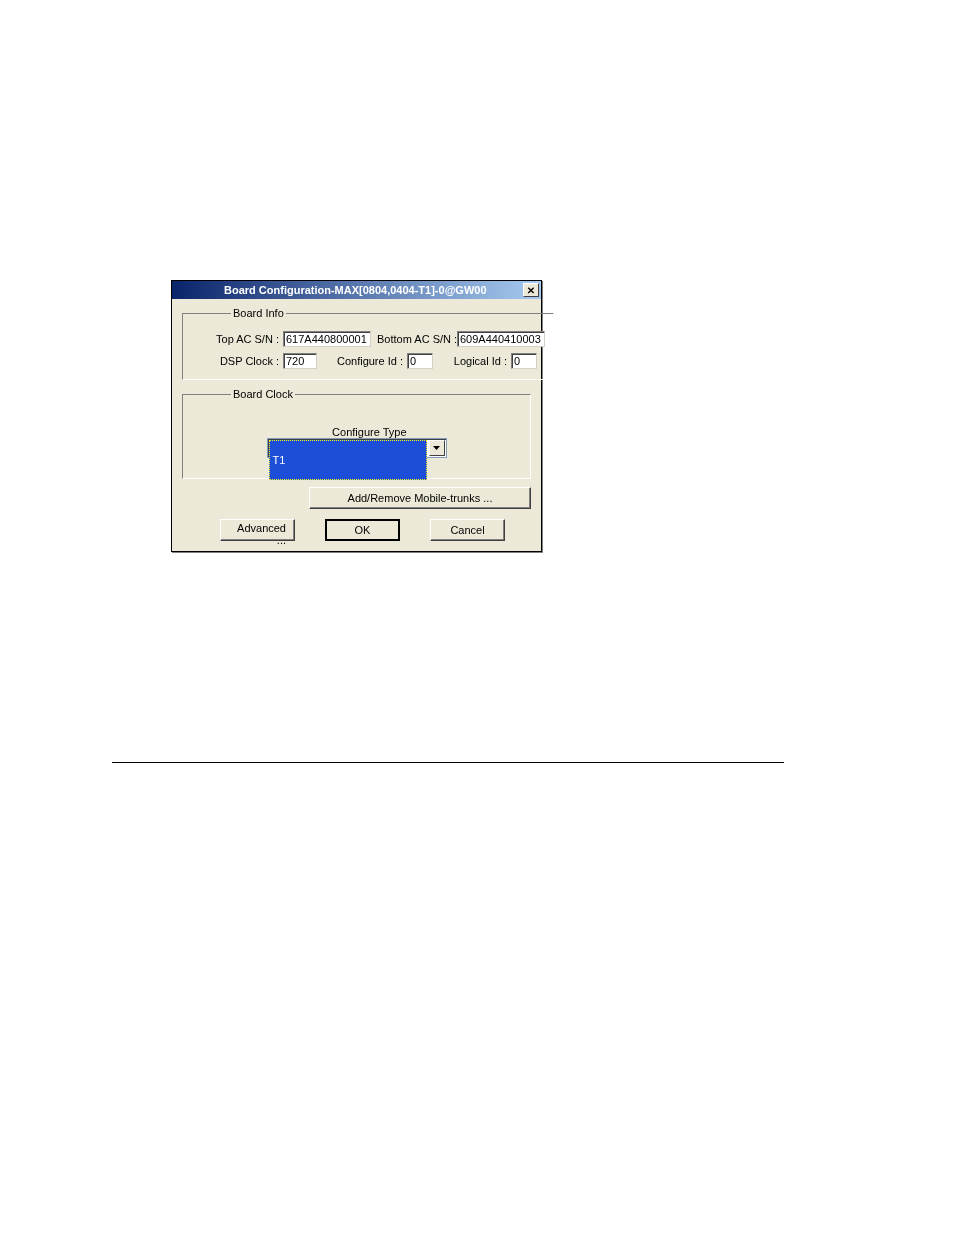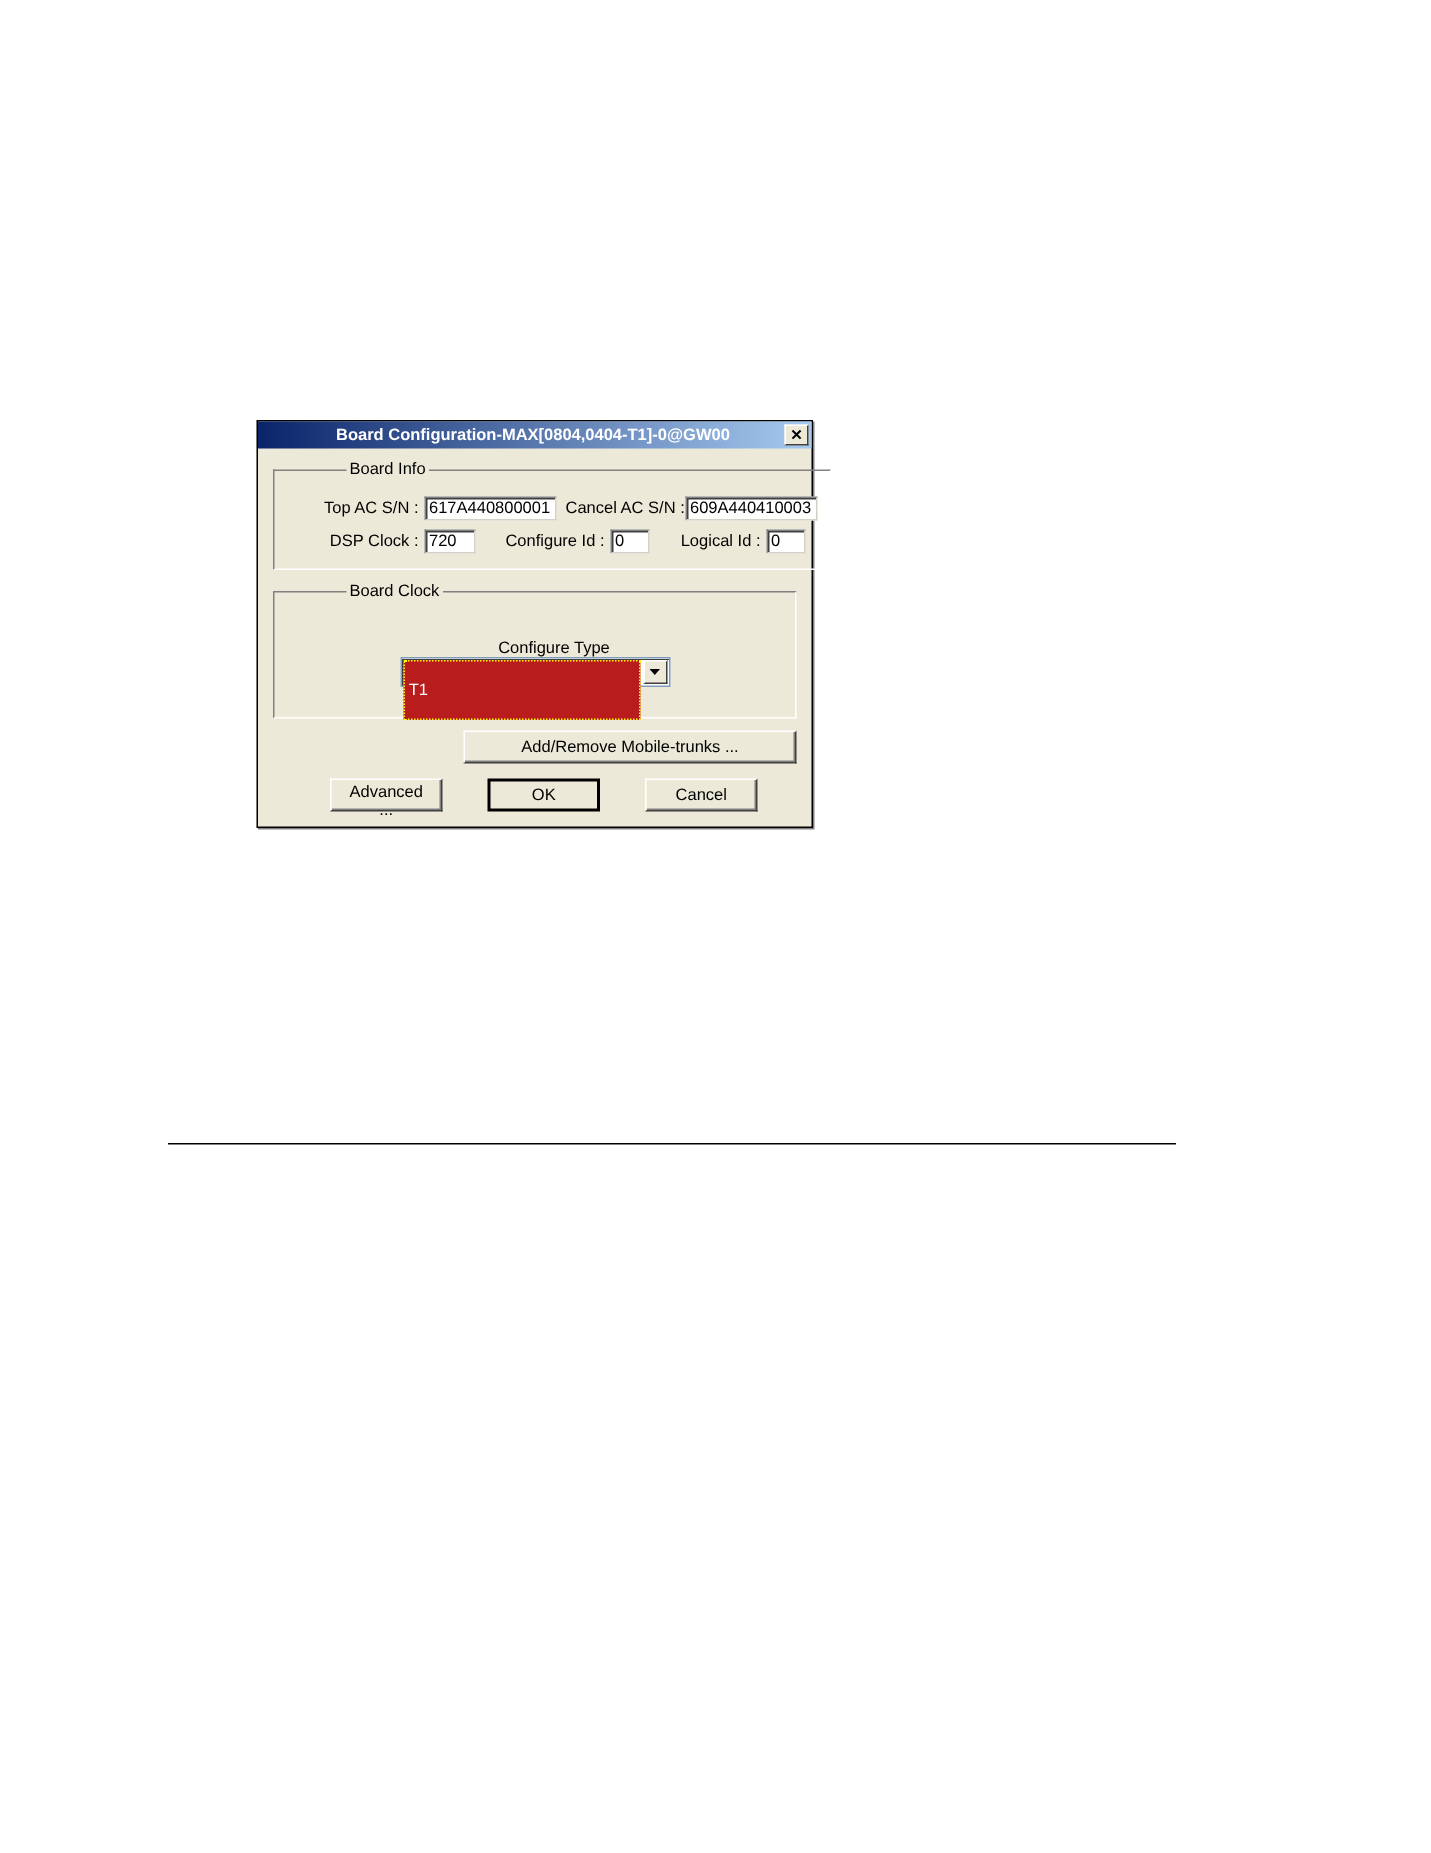--- a/index.html
+++ b/index.html
@@ -100,21 +100,21 @@
     .select-wrap {
       display: flex;
       height: 20px;
       border: 1px solid #7f9db9;
       box-shadow: inset 1px 1px 0 #404040;
       background: #ffffff;
       width: 180px;
     }
     .select-value {
       flex: 1;
-      background: #b91c1c;
+      background: #1d4ed8;
       color: #ffffff;
       padding: 19px 3px;
       margin: 1px;
       font-size: 11px;
       display: flex;
       align-items: center;
       border: 1px dotted #ffff00;
     }
     .select-arrow {
       width: 16px;
@@ -186,21 +186,21 @@
   </div>
   <div class="content">
 
     <fieldset>
       <legend>Board Info</legend>
 
 
       <div class="row">
         <span class="label-cell" style="width:92px;">Top AC S/N :</span>
         <input class="field-input" style="width: 88px;" readonly="" value="617A440800001">
-        <span class="label-cell" style="width:86px; padding-left:6px;">Cancel AC S/N :</span>
+        <span class="label-cell" style="width:86px; padding-left:6px;">Bottom AC S/N :</span>
         <input class="field-input" style="width: 88px;" readonly="" value="609A440410003">
       </div>
 
       <div class="row">
         <span class="label-cell" style="width:92px;">DSP Clock :</span>
         <input class="field-input" style="width: 34px;" readonly="" value="720">
         <span class="label-cell" style="width:90px;">Configure Id :</span>
         <input class="field-input" style="width: 26px;" readonly="" value="0">
         <span class="label-cell" style="width:78px;">Logical Id :</span>
         <input class="field-input" style="width: 26px;" readonly="" value="0">
@@ -220,21 +220,21 @@
           </div>
         </div>
       </div>
     </fieldset>
 
     <div class="wide-row">
       <button class="btn btn-wide">Add/Remove Mobile-trunks ...</button>
     </div>
 
     <div class="btn-row">
-      <button class="btn" style="width:75px; margin-left:38px;">Advanced ...</button>
+      <button class="btn" style="width:75px; margin-left:38px;text-align:right;">Advanced ...</button>
       <button class="btn btn-ok" style="width:75px; margin-left:30px;">OK</button>
       <button class="btn" style="width:75px; margin-left:30px;">Cancel</button>
     </div>
 
   </div>
 </div>
 
 <div class="hr-line"></div>
 
 </body></html>

